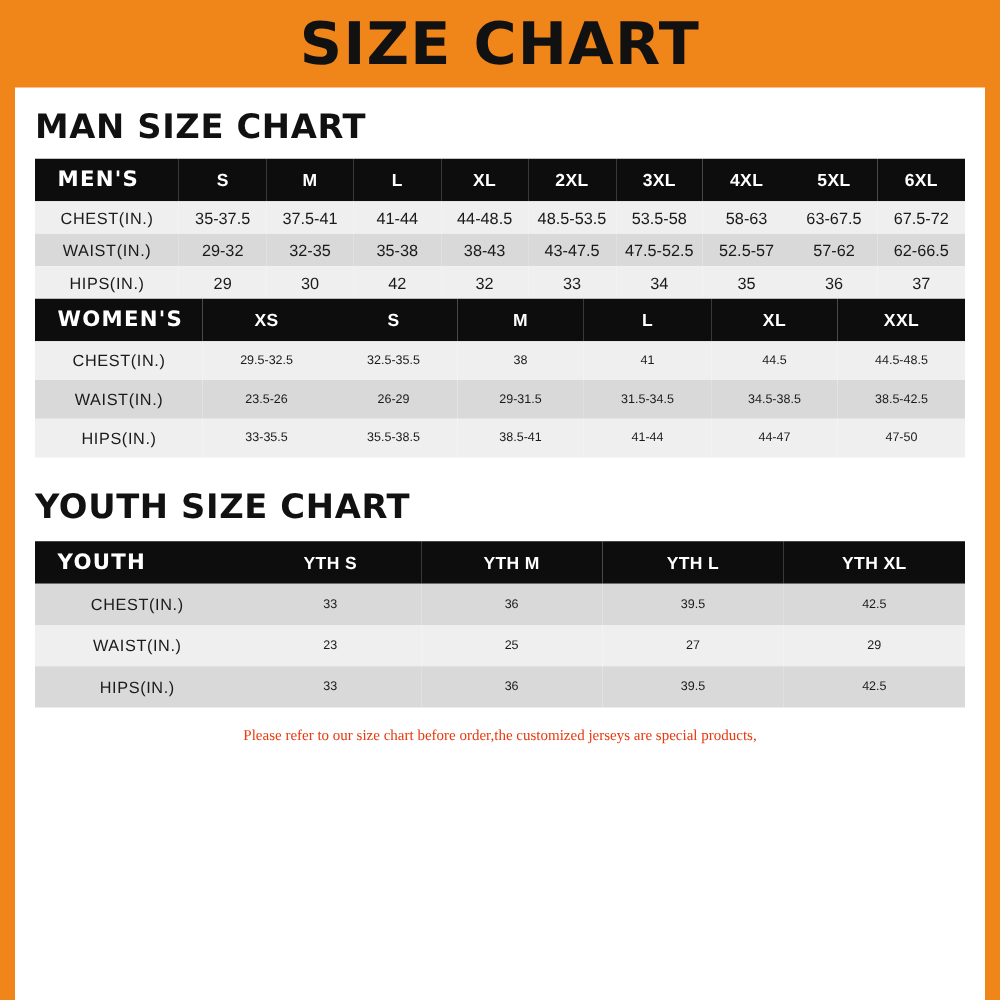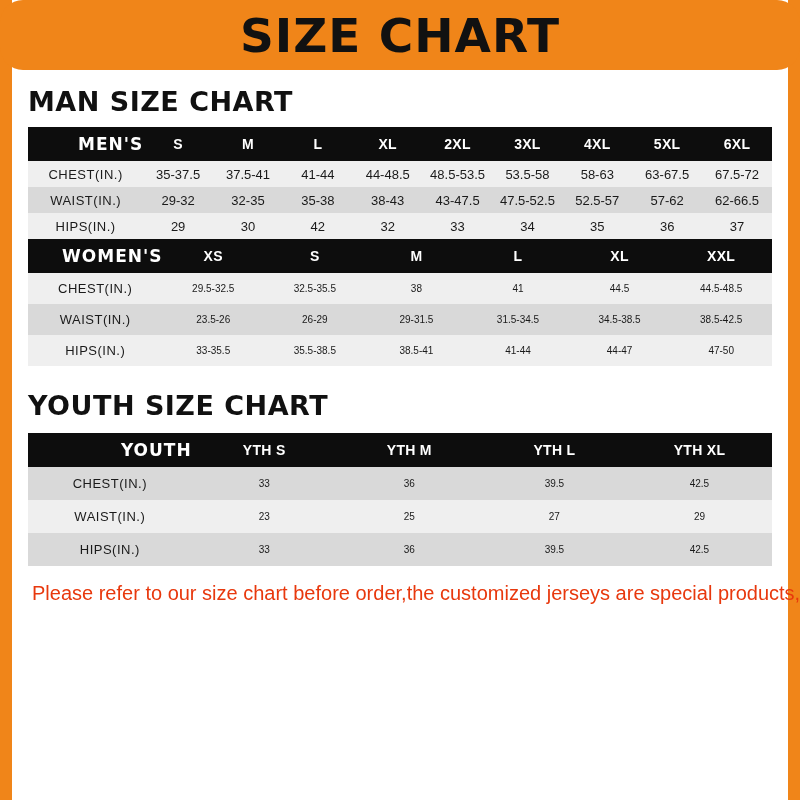--- a/index.html
+++ b/index.html
@@ -23,21 +23,20 @@
     border-right: 12px solid #f08519;
   }
   .top-banner {
     background: #f08519;
     height: 70px;
     display: flex;
     align-items: center;
     justify-content: center;
     margin-left: -12px;
     margin-right: -12px;
-    border-radius: 23px;
   }
   .top-banner h1 {
     margin: 0;
     font-family: "DejaVu Sans", sans-serif;
     font-weight: bold;
     font-size: 47px;
     letter-spacing: 1px;
     color: #111111;
   }
   .content {
@@ -74,22 +73,22 @@
     background: #0d0d0d;
   }
   table.size-table thead th {
     color: #ffffff;
     font-size: 14px;
     font-weight: bold;
     height: 34px;
     letter-spacing: 0.3px;
   }
   table.size-table thead th.rowlabel-head {
-    text-align: right;
-    padding-left: 8px;
+    text-align: left;
+    padding-left: 18px;
     font-family: "DejaVu Sans", sans-serif;
     font-size: 17px;
     letter-spacing: 1px;
   }
   table.size-table tbody tr.light { background: #efefef; }
   table.size-table tbody tr.dark { background: #d9d9d9; }
   table.size-table tbody td.rowlabel {
     font-size: 13px;
     letter-spacing: 0.5px;
     color: #1a1a1a;
@@ -119,24 +118,24 @@
   .youth-table tbody td { height: 33px; }
   .women-table tbody td.rowlabel,
   .youth-table tbody td.rowlabel { font-size: 14px; }
 
   .youth-table thead th.rowlabel-head,
   .women-table thead th.rowlabel-head { font-size: 18px; }
 
   .notice {
     margin: 14px 4px 0 4px;
     color: #e8380d;
-    font-size: 20px;
+    font-size: 12px;
     line-height: 1.35;
-    text-align: left;
-    font-family: Liberation Sans, sans-serif;
+    text-align: center;
+    font-family: Liberation Serif, serif;
   }
   .notice div { white-space: nowrap; }
 </style>
 </head>
 <body>
 
 <div class="page">
 
   <div class="top-banner">
     <h1>SIZE CHART</h1>

